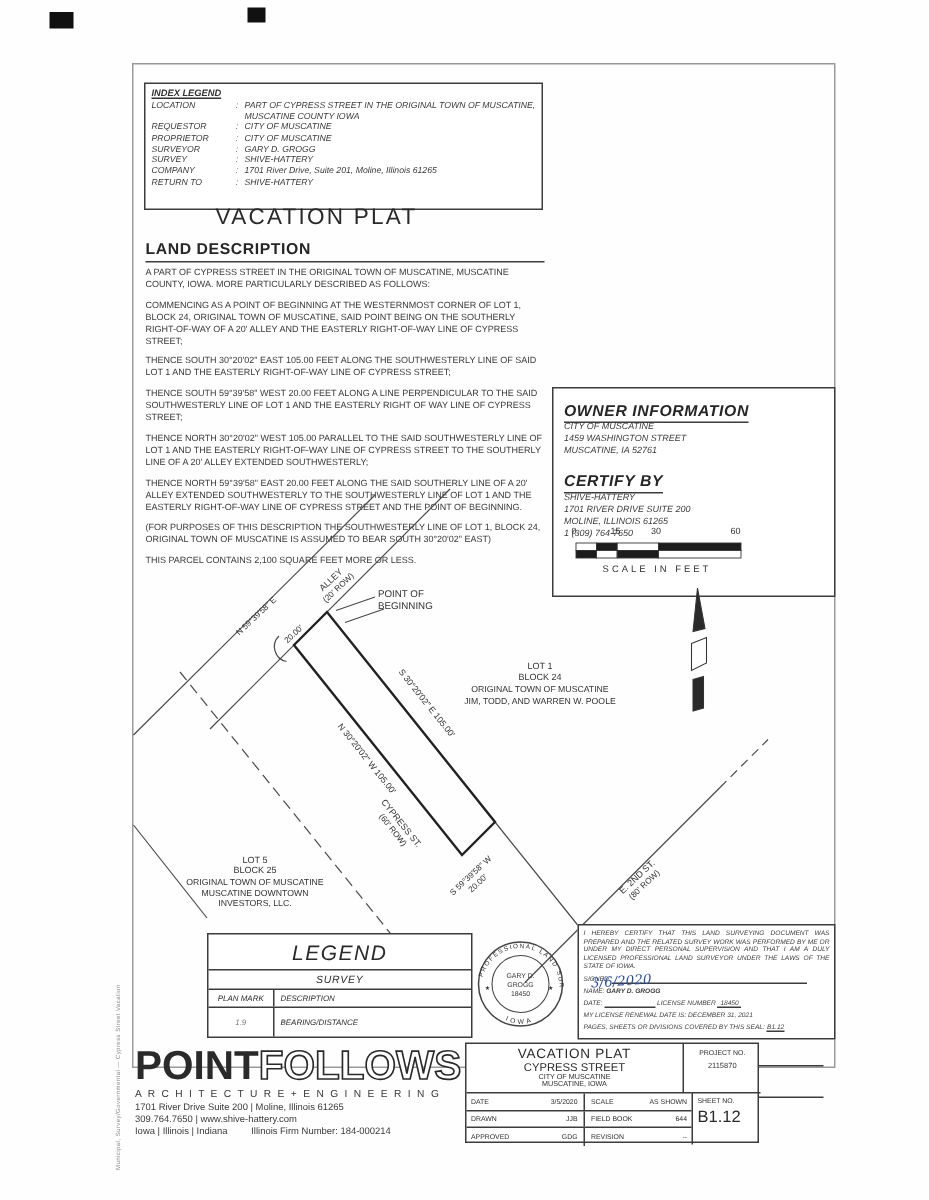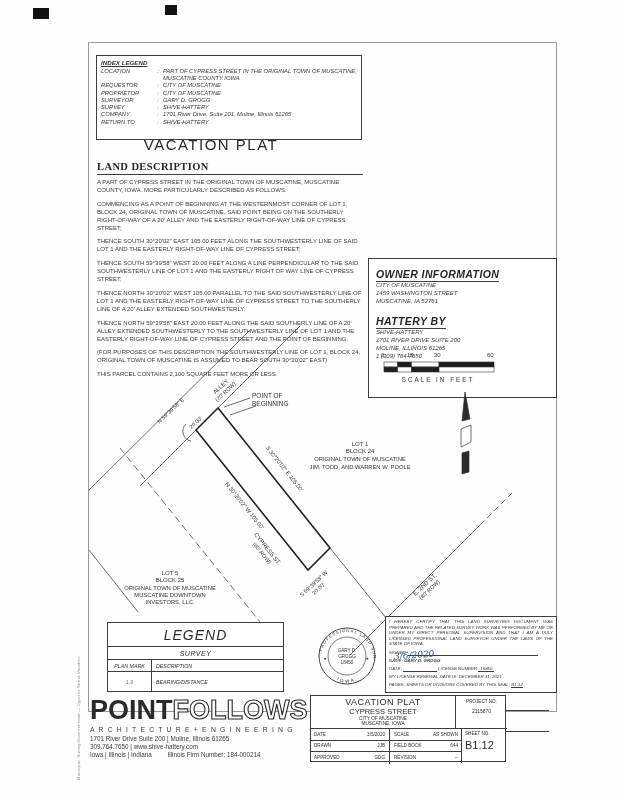--- a/index.html
+++ b/index.html
@@ -70,39 +70,39 @@
       <span class="lbl">RETURN TO</span>
         <span class="col">:</span>
       <span class="val">SHIVE-HATTERY</span>
     </div>
   </div>
 
   <div class="abs" style="left:95px;top:136px;width:232px;text-align:center;font-size:15px;letter-spacing:1.5px;color:#2a2a2a;">VACATION PLAT</div>
 
   <div class="abs" style="left:97px;top:156px;width:266px;">
     <div style="border-bottom:1px solid #3c3c3c;margin-bottom:4px;">
-      <span style="font-size:10.5px;font-weight:700;letter-spacing:.4px;color:#262626;font-family:Liberation Serif, serif;">LAND DESCRIPTION</span>
+      <span style="font-size:10.5px;font-weight:700;letter-spacing:.4px;color:#262626;">LAND DESCRIPTION</span>
     </div>
     <p class="para">A PART OF CYPRESS STREET IN THE ORIGINAL TOWN OF MUSCATINE, MUSCATINE COUNTY, IOWA. MORE PARTICULARLY DESCRIBED AS FOLLOWS:</p>
     <p class="para">COMMENCING AS A POINT OF BEGINNING AT THE WESTERNMOST CORNER OF LOT 1, BLOCK 24, ORIGINAL TOWN OF MUSCATINE, SAID POINT BEING ON THE SOUTHERLY RIGHT-OF-WAY OF A 20' ALLEY AND THE EASTERLY RIGHT-OF-WAY LINE OF CYPRESS STREET;</p>
     <p class="para">THENCE SOUTH 30°20'02" EAST 105.00 FEET ALONG THE SOUTHWESTERLY LINE OF SAID LOT 1 AND THE EASTERLY RIGHT-OF-WAY LINE OF CYPRESS STREET;</p>
     <p class="para">THENCE SOUTH 59°39'58" WEST 20.00 FEET ALONG A LINE PERPENDICULAR TO THE SAID SOUTHWESTERLY LINE OF LOT 1 AND THE EASTERLY RIGHT OF WAY LINE OF CYPRESS STREET;</p>
     <p class="para">THENCE NORTH 30°20'02" WEST 105.00 PARALLEL TO THE SAID SOUTHWESTERLY LINE OF LOT 1 AND THE EASTERLY RIGHT-OF-WAY LINE OF CYPRESS STREET TO THE SOUTHERLY LINE OF A 20' ALLEY EXTENDED SOUTHWESTERLY;</p>
     <p class="para">THENCE NORTH 59°39'58" EAST 20.00 FEET ALONG THE SAID SOUTHERLY LINE OF A 20' ALLEY EXTENDED SOUTHWESTERLY TO THE SOUTHWESTERLY LINE OF LOT 1 AND THE EASTERLY RIGHT-OF-WAY LINE OF CYPRESS STREET AND THE POINT OF BEGINNING.</p>
     <p class="para">(FOR PURPOSES OF THIS DESCRIPTION THE SOUTHWESTERLY LINE OF LOT 1, BLOCK 24, ORIGINAL TOWN OF MUSCATINE IS ASSUMED TO BEAR SOUTH 30°20'02" EAST)</p>
     <p class="para">THIS PARCEL CONTAINS 2,100 SQUARE FEET MORE OR LESS.</p>
   </div>
 
   <div class="abs box" style="left:368px;top:258px;width:189px;height:140px;padding:5px 7px;background:#fff;">
     <h2 class="sec">OWNER INFORMATION</h2>
     <div class="tiny">CITY OF MUSCATINE</div>
     <div class="tiny">1459 WASHINGTON STREET</div>
     <div class="tiny">MUSCATINE, IA 52761</div>
     <div style="height:6px;"></div>
-    <h2 class="sec">HATTERY BY</h2>
+    <h2 class="sec">CERTIFY BY</h2>
     <div class="tiny">SHIVE-HATTERY</div>
     <div class="tiny">1701 RIVER DRIVE SUITE 200</div>
     <div class="tiny">MOLINE, ILLINOIS 61265</div>
     <div class="tiny">1 (309) 764-7650</div>
   </div>
 
   <div class="abs" style="left:379px;top:352px;width:120px;height:8px;font-size:6px;color:#333;">
     <span class="abs" style="left:2px;">0</span>
     <span class="abs" style="left:28px;">15</span>
     <span class="abs" style="left:55px;">30</span>
@@ -203,21 +203,21 @@
           <text x="369" y="660" font-size="4" text-anchor="end">★</text>
       </g>
     </g>
 
     <g stroke="#2b4fa0" stroke-width="1.1" fill="none" stroke-linecap="round">
       <path d="M 420,652 C 424,640 430,638 432,646 C 433,651 428,654 436,648 C 444,640 450,640 448,648 C 446,655 456,642 462,646 C 466,649 472,641 478,646 C 484,651 490,642 498,646 C 506,650 512,641 520,645 C 528,649 534,642 542,646"></path>
       <path d="M 430,655 C 450,650 470,652 488,650"></path>
     </g>
   </svg>
 
-  <div class="abs box" style="left:107px;top:622px;width:177px;height:70px;background:#fff;">
+  <div class="abs box" style="left:138px;top:622px;width:177px;height:70px;background:#fff;">
     <div style="height:24px;border-bottom:1px solid #3c3c3c;display:flex;align-items:center;justify-content:center;">
       <span style="font-size:14px;letter-spacing:1px;color:#2a2a2a;">LEGEND</span>
     </div>
     <div style="height:13px;border-bottom:1px solid #3c3c3c;display:flex;align-items:center;justify-content:center;">
       <span style="font-size:7px;letter-spacing:.5px;">SURVEY</span>
     </div>
     <div style="height:12px;border-bottom:1px solid #3c3c3c;display:flex;font-size:5.3px;align-items:center;">
       <span style="width:44px;border-right:1px solid #3c3c3c;height:100%;display:flex;align-items:center;justify-content:center;">PLAN MARK</span>
       <span style="padding-left:4px;">DESCRIPTION</span>
     </div>

